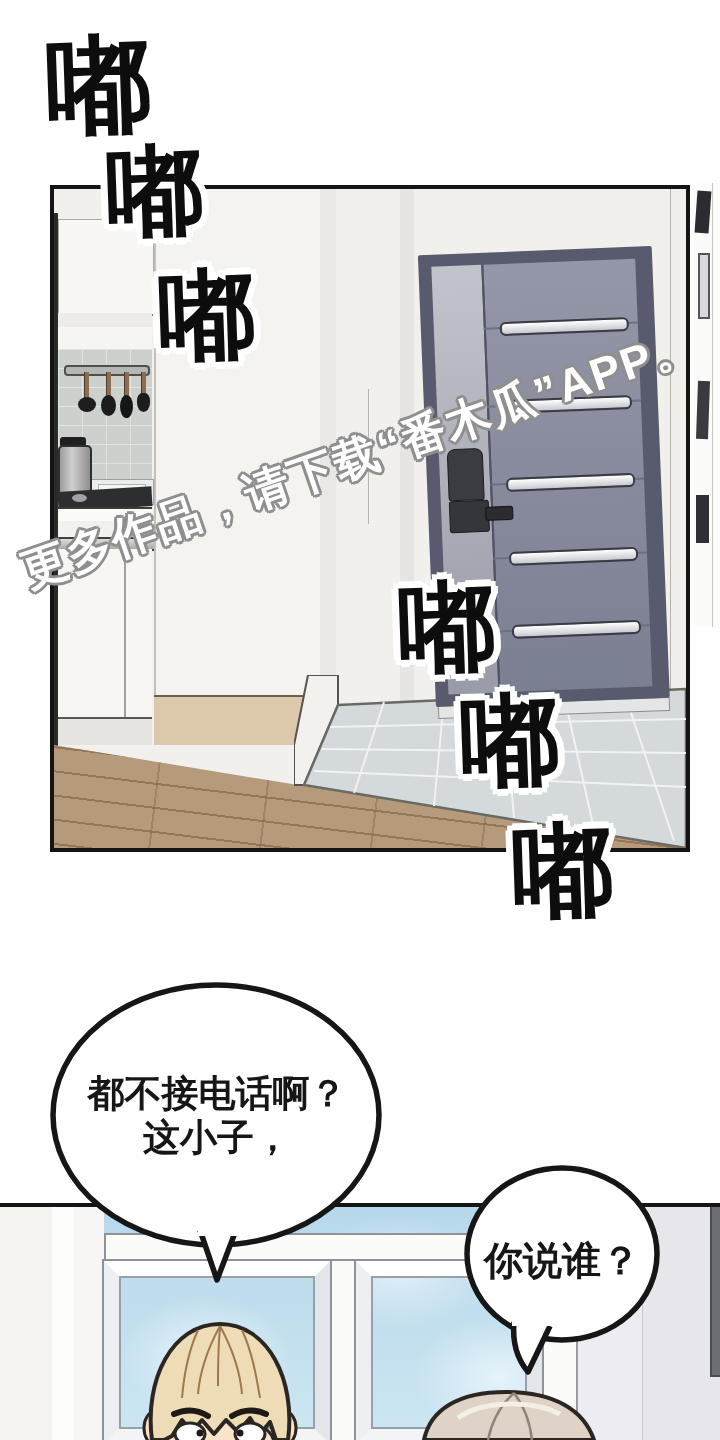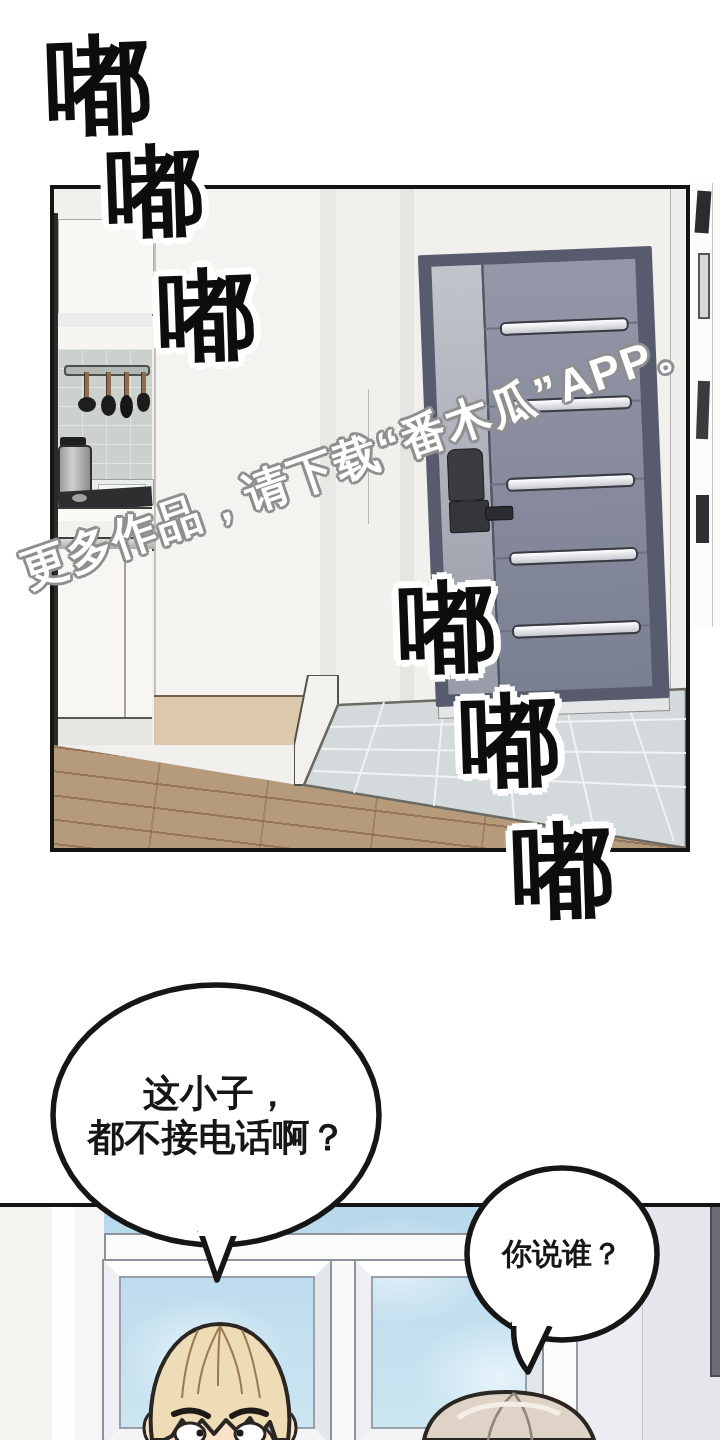--- a/index.html
+++ b/index.html
@@ -185,26 +185,26 @@
     </g>
     <path d="M 40 30 C 64 12 116 12 142 26" fill="none" stroke="#f4efe6" stroke-width="5"></path>
   </svg>
 
   <svg class="bubble-svg" style="left:40px;top:978px;" width="352" height="312" viewBox="0 0 352 312">
     <ellipse cx="176" cy="137" rx="163" ry="130" fill="#ffffff" stroke="#161616" stroke-width="5.5"></ellipse>
     <path d="M 160 252 L 177 302 L 196 252" fill="#ffffff" stroke="#161616" stroke-width="5.5" stroke-linejoin="round"></path>
     <rect x="158" y="242" width="42" height="16" fill="#ffffff"></rect>
   </svg>
   <div class="bubble-text" style="left:62px;top:1072px;width:310px;font-size:37px;line-height:1.2;">
+    <div>都不接电话啊？</div>
     <div>这小子，</div>
-    <div>都不接电话啊？</div>
   </div>
 
   <svg class="bubble-svg" style="left:458px;top:1160px;" width="216" height="226" viewBox="0 0 216 226">
     <ellipse cx="104" cy="94" rx="95" ry="86" fill="#ffffff" stroke="#161616" stroke-width="5.5"></ellipse>
     <path d="M 56 162 C 54 184 60 200 70 212 L 92 166" fill="#ffffff" stroke="#161616" stroke-width="5.5" stroke-linejoin="round"></path>
     <rect x="54" y="148" width="44" height="18" fill="#ffffff"></rect>
   </svg>
-  <div class="bubble-text" style="left:472px;top:1234px;width:180px;font-size:30px;">
+  <div class="bubble-text" style="left:472px;top:1234px;width:180px;font-size:39px;">
     <div>你说谁？</div>
   </div>
 
 </div>
 
 </body></html>

